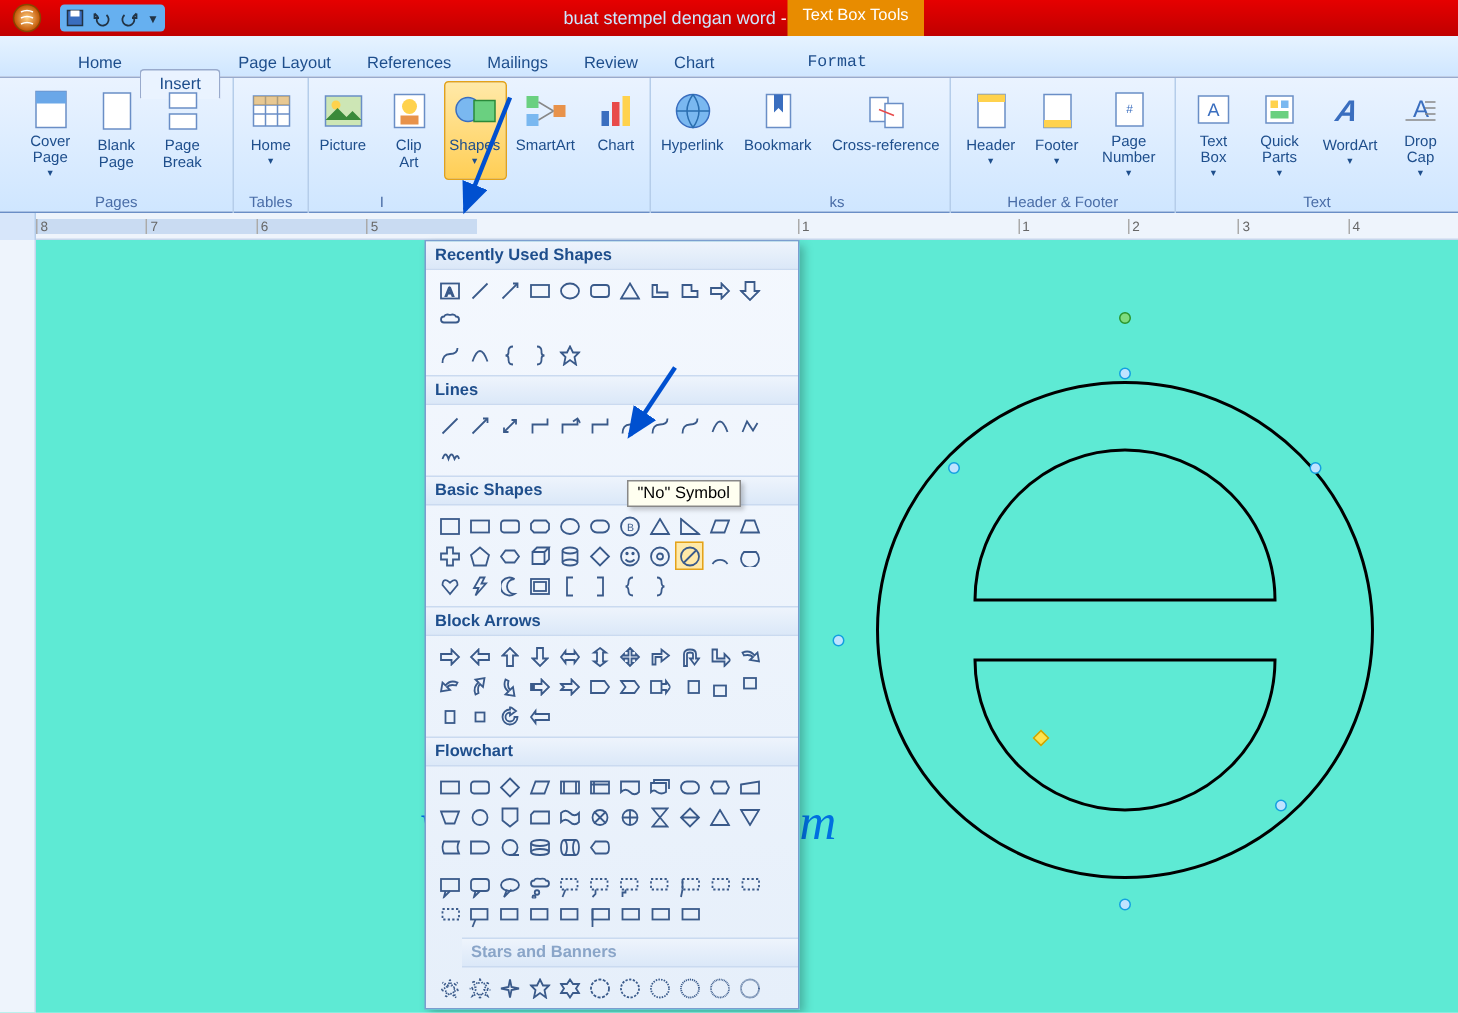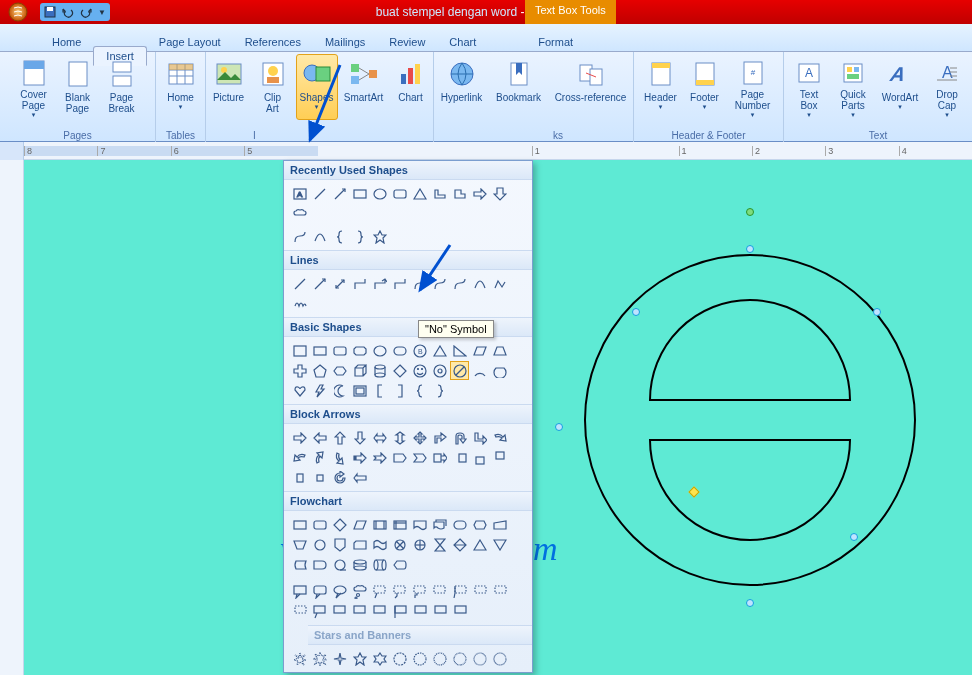--- a/index.html
+++ b/index.html
@@ -12,21 +12,21 @@
   .qat { display:flex; align-items:center; height:18px; background:#66b0f0; border-radius:3px; margin-left:4px; padding:0 4px; gap:6px; font-size:10px; color:#234; }
   .qat span svg { display:block; }
   .title-text { position:absolute; left:0; right:0; text-align:center; font-size:12px; color:#fff; pointer-events:none; }
   .title-text .doc { color:#cde8ff;padding-left:12px; }
   .format-tab-hdr { position:absolute; left:525px; top:0; height:24px; background:#e88c00; color:#fff; font-size:11px; padding:4px 10px 0 10px; }
 
   
   .tabs { height:28px; background:linear-gradient(#e6f3ff,#cfe6ff); display:flex; align-items:flex-end; padding-left:40px; border-bottom:1px solid #9ac; font-size:11px; }
   .tab { padding:3px 12px; color:#1e4e8c; cursor:pointer; }
   .tab.active { background:#eaf3ff; border:1px solid #9ac; border-bottom:1px solid #eaf3ff; border-radius:3px 3px 0 0; position:relative; top:15px; }
-  .tab.format { margin-left:38px; }
+  .tab.format { margin-left:38px;font-family:Liberation Mono, monospace; }
 
   
   .ribbon { height:90px; background:linear-gradient(#eaf3ff,#cfe6ff); border-bottom:1px solid #6a8ec6; display:flex; }
   .group { border-right:1px solid #b5cdea; padding:2px 4px 0 4px; display:flex; flex-direction:column; align-items:center; height:90px; position:relative; }
   .group-row { display:flex; gap:2px; }
   .big-btn { width:42px; height:66px; display:flex; flex-direction:column; align-items:center; justify-content:flex-start; padding-top:3px; font-size:10px; color:#1e4e8c; text-align:center; border:1px solid transparent; border-radius:3px; }
   .big-btn.highlight { background:linear-gradient(#ffe9a8,#ffce55); border:1px solid #e3a21a; }
   .big-btn .ic { width:32px; height:32px; display:flex; align-items:center; justify-content:center; }
   .big-btn .lbl { line-height:11px; margin-top:2px; }
   .big-btn .arrow { font-size:7px; color:#1e4e8c; }

